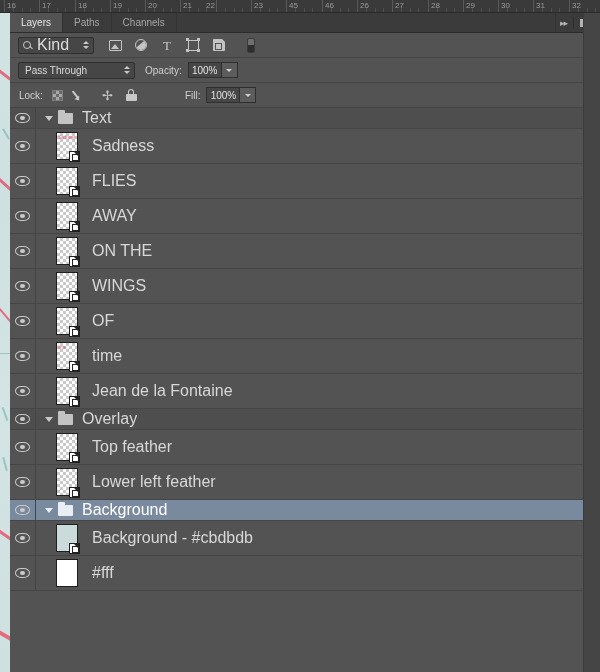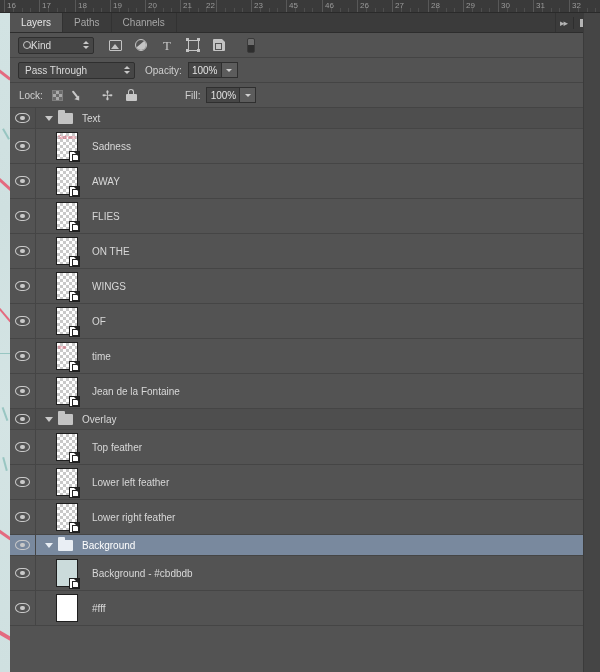--- a/index.html
+++ b/index.html
@@ -86,21 +86,21 @@
     padding-left: 4px;
   }
   .kindsel .maglass {
     width: 8px; height: 8px; border: 1.3px solid #c8c8c8; border-radius: 50%;
     position: relative; flex: none;
   }
   .kindsel .maglass::after {
     content:''; position: absolute; width: 4px; height: 1.3px; background:#c8c8c8;
     transform: rotate(45deg); right: -3px; bottom: 0px;
   }
-  .kindsel .kindtxt { font-size: 10px; color: #dcdcdc; margin-left: 0; }
+  .kindsel .kindtxt { font-size: 16px; color: #dcdcdc; margin-left: 6px; }
   .spin {
     position: absolute; right: 4px; top: 50%; transform: translateY(-50%);
     display: flex; flex-direction: column; gap: 2px;
   }
   .spin .up { width:0;height:0;border-left:3px solid transparent;border-right:3px solid transparent;border-bottom:3px solid #c8c8c8; }
   .spin .dn { width:0;height:0;border-left:3px solid transparent;border-right:3px solid transparent;border-top:3px solid #c8c8c8; }
 
   .ficons { display:flex; align-items:center; gap: 12px; margin-left: 14px; }
   .ficon { width: 14px; height: 14px; display:flex; align-items:center; justify-content:center; }
   .ic-img { width: 13px; height: 11px; border: 1.3px solid #c4c4c4; position: relative; border-radius:1px; }
@@ -228,21 +228,21 @@
   .sobadge::after {
     content:''; position: absolute; left: 2px; top: 2px; width: 5px; height: 5px;
     border: 1.3px solid #232323;
   }
   .sobadge .corner {
     position:absolute; right:0; top:0; width:0;height:0;
     border-left: 5px solid transparent; border-top: 5px solid #232323;
   }
 
   .lname {
-    font-size: 10px; color: #d8d8d8; margin-left: 14px; white-space: nowrap;
+    font-size: 16px; color: #d8d8d8; margin-left: 14px; white-space: nowrap;
   }
   .row.group .lname { margin-left: 9px; color: #d8d8d8; }
   .row.group.selected .lname { color: #ffffff; }
 
   .listtail { height: 100%; background: #535353; }
 
   
   .gutter {
     position: absolute; right: 0; top: 13px; width: 17px; height: 659px;
     background: #454545; border-left: 1px solid #3b3b3b;
@@ -480,35 +480,35 @@
             <div class="eye">
               <div class="pupil"></div>
             </div>
           </div>
           <div class="thumbwrap">
             <div class="thumb"></div>
             <div class="sobadge">
               <span class="corner"></span>
             </div>
           </div>
+          <div class="lname">FLIES</div>
+        </div>
+        <div class="row">
+          <div class="eyecell">
+            <div class="eye">
+              <div class="pupil"></div>
+            </div>
+          </div>
+          <div class="thumbwrap">
+            <div class="thumb"></div>
+            <div class="sobadge">
+              <span class="corner"></span>
+            </div>
+          </div>
           <div class="lname">AWAY</div>
-        </div>
-        <div class="row">
-          <div class="eyecell">
-            <div class="eye">
-              <div class="pupil"></div>
-            </div>
-          </div>
-          <div class="thumbwrap">
-            <div class="thumb"></div>
-            <div class="sobadge">
-              <span class="corner"></span>
-            </div>
-          </div>
-          <div class="lname">FLIES</div>
         </div>
         <div class="row">
           <div class="eyecell">
             <div class="eye">
               <div class="pupil"></div>
             </div>
           </div>
           <div class="thumbwrap">
             <div class="thumb"></div>
             <div class="sobadge">
@@ -607,34 +607,20 @@
             </div>
           </div>
           <div class="thumbwrap">
             <div class="thumb"></div>
             <div class="sobadge">
               <span class="corner"></span>
             </div>
           </div>
           <div class="lname">Lower left feather</div>
         </div>
-        <div class="row">
-          <div class="eyecell">
-            <div class="eye">
-              <div class="pupil"></div>
-            </div>
-          </div>
-          <div class="thumbwrap">
-            <div class="thumb"></div>
-            <div class="sobadge">
-              <span class="corner"></span>
-            </div>
-          </div>
-          <div class="lname">Lower right feather</div>
-        </div>
         <div class="row group selected">
           <div class="eyecell">
             <div class="eye">
               <div class="pupil"></div>
             </div>
           </div>
           <div class="indent"></div>
           <div class="tri-open"></div>
           <div class="folder"></div>
           <div class="lname">Background</div>

